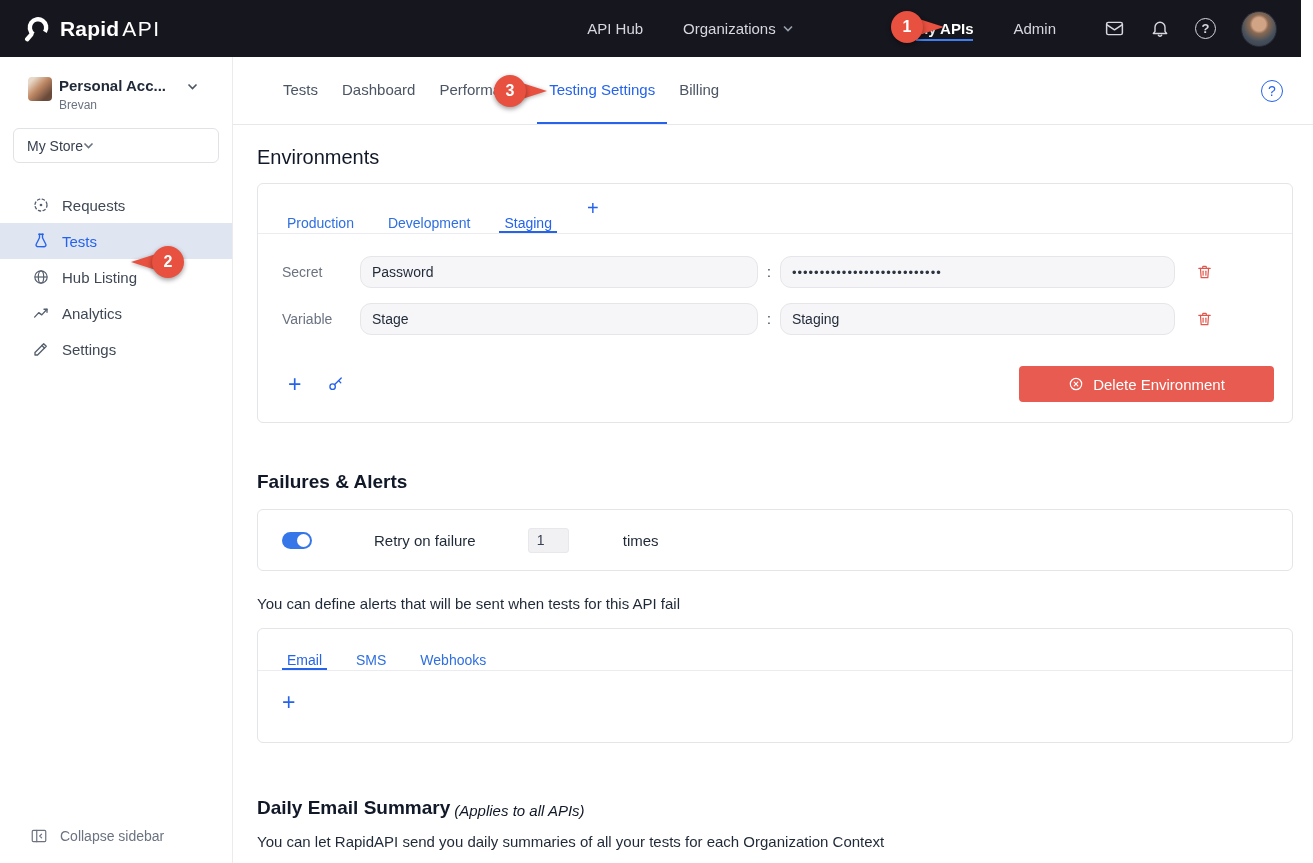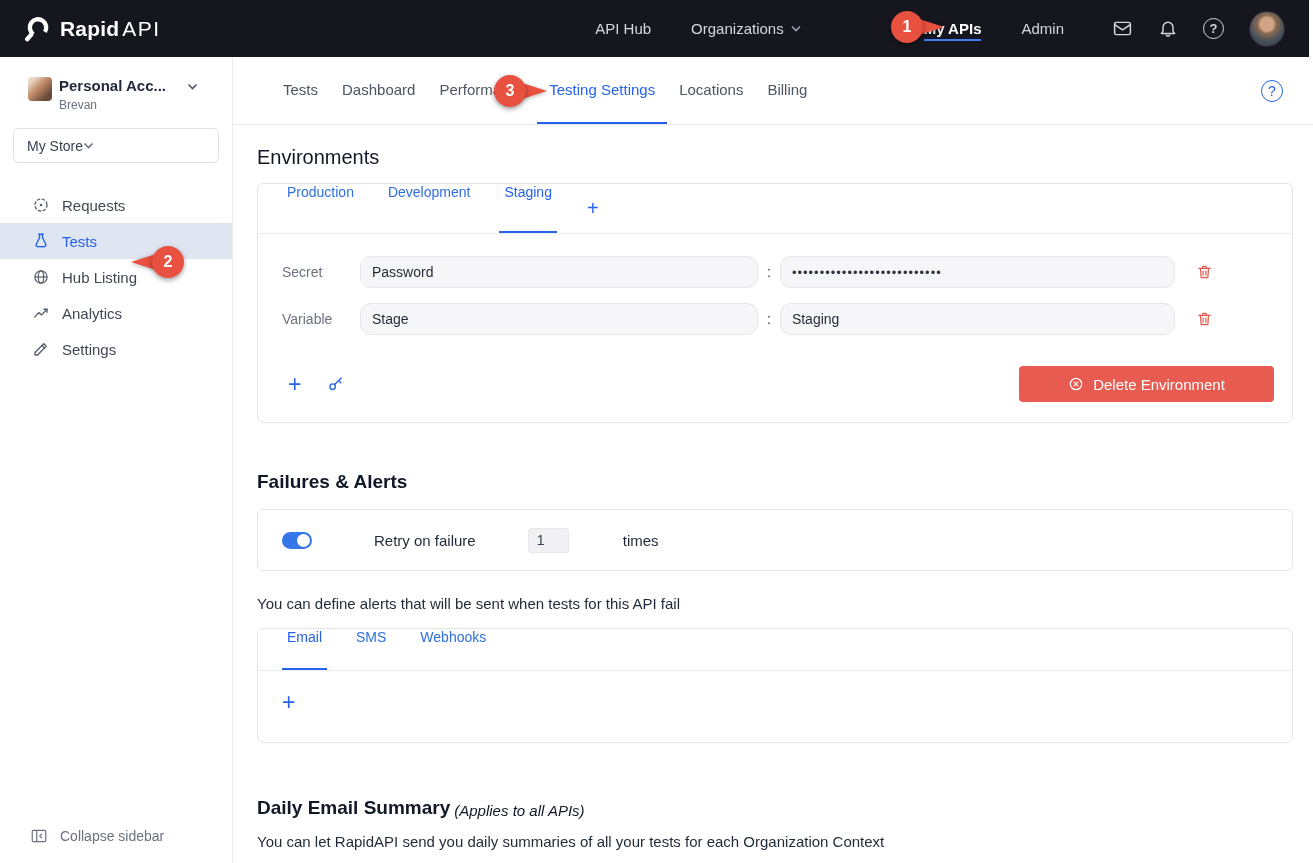--- a/index.html
+++ b/index.html
@@ -5,21 +5,21 @@
   * { box-sizing: border-box; }
   html,body { margin:0; padding:0; }
   body {
     width:1313px; height:863px; position:relative; overflow:hidden;
     font-family:"Liberation Sans", sans-serif; background:#fff; color:#1f2937;
   }
   svg { display:block; }
 
   
   .navbar {
-    position:absolute; top:0; left:0; right:4px; height:57px;
+    position:absolute; top:0; left:0; right:12px; height:57px;
     background:#16161f; display:flex; align-items:center; padding:0 24px; color:#fff; z-index:10;
   }
   .brand { display:flex; align-items:center; gap:9px; cursor:pointer; }
   .brand-text { font-size:21px; letter-spacing:.2px; }
   .brand-text .bold { font-weight:700; }
   .brand-text .light { font-weight:300; margin-left:3px; letter-spacing:1.5px; }
   .nav-links { margin-left:auto; display:flex; align-items:center; gap:40px; font-size:15px; margin-right:48px; }
   .nav-link { color:#d7d8de; cursor:pointer; display:flex; align-items:center; gap:7px; padding:4px 0; }
   .nav-link.active { color:#fff; font-weight:700; border-bottom:2px solid #3e7ef0; padding-bottom:2px; }
   .nav-link.my-apis { margin-left:83px; }
@@ -82,21 +82,21 @@
   .content { padding:0 20px 0 24px; }
   h2.section-title { font-size:20px; font-weight:400; color:#111827; margin:21px 0 14px; }
   h2.section-title.bold { font-weight:700; font-size:19px; }
   .card { border:1px solid #e4e5e9; border-radius:6px; background:#fff; }
 
   
   .card-tabs {
     display:flex; align-items:stretch; gap:24px; padding:0 24px; height:50px;
     border-bottom:1px solid #ebecef; font-size:14px; color:#2f6fe0;
   }
-  .ctab { display:flex; align-items:flex-start; padding:0 5px; cursor:pointer; border-bottom:2px solid transparent; }
+  .ctab { display:flex; align-items:flex-end; padding:0 5px; cursor:pointer; border-bottom:2px solid transparent; }
   .ctab.active { border-bottom-color:#2563eb; color:#2563eb; }
   .ctab-add { display:flex; align-items:center; padding:0 6px; cursor:pointer; font-size:20px; font-weight:300; color:#2563eb; }
 
   .env-rows { padding:22px 24px 4px; }
   .env-row { display:flex; align-items:center; margin-bottom:15px; }
   .env-label { width:78px; font-size:14px; color:#6b7280; flex:none; }
   .env-input {
     height:32px; background:#f6f6f8; border:1px solid #e6e6ea; border-radius:11px;
     padding:0 11px; font-size:14px; color:#1f2937; font-family:inherit; outline:none;
   }
@@ -291,23 +291,20 @@
         <span>Tests</span>
       </div>
     <div class="tab">
         <span>Dashboard</span>
       </div>
     <div class="tab">
         <span>Performance</span>
       </div>
     <div class="tab active">
         <span>Testing Settings</span>
-      </div>
-    <div class="tab">
-        <span>Locations</span>
       </div>
     <div class="tab">
         <span>Billing</span>
       </div>
     <div class="tab-help">
       <span class="circle-q">
           <span>?</span>
         </span>
     </div>
   </div>

